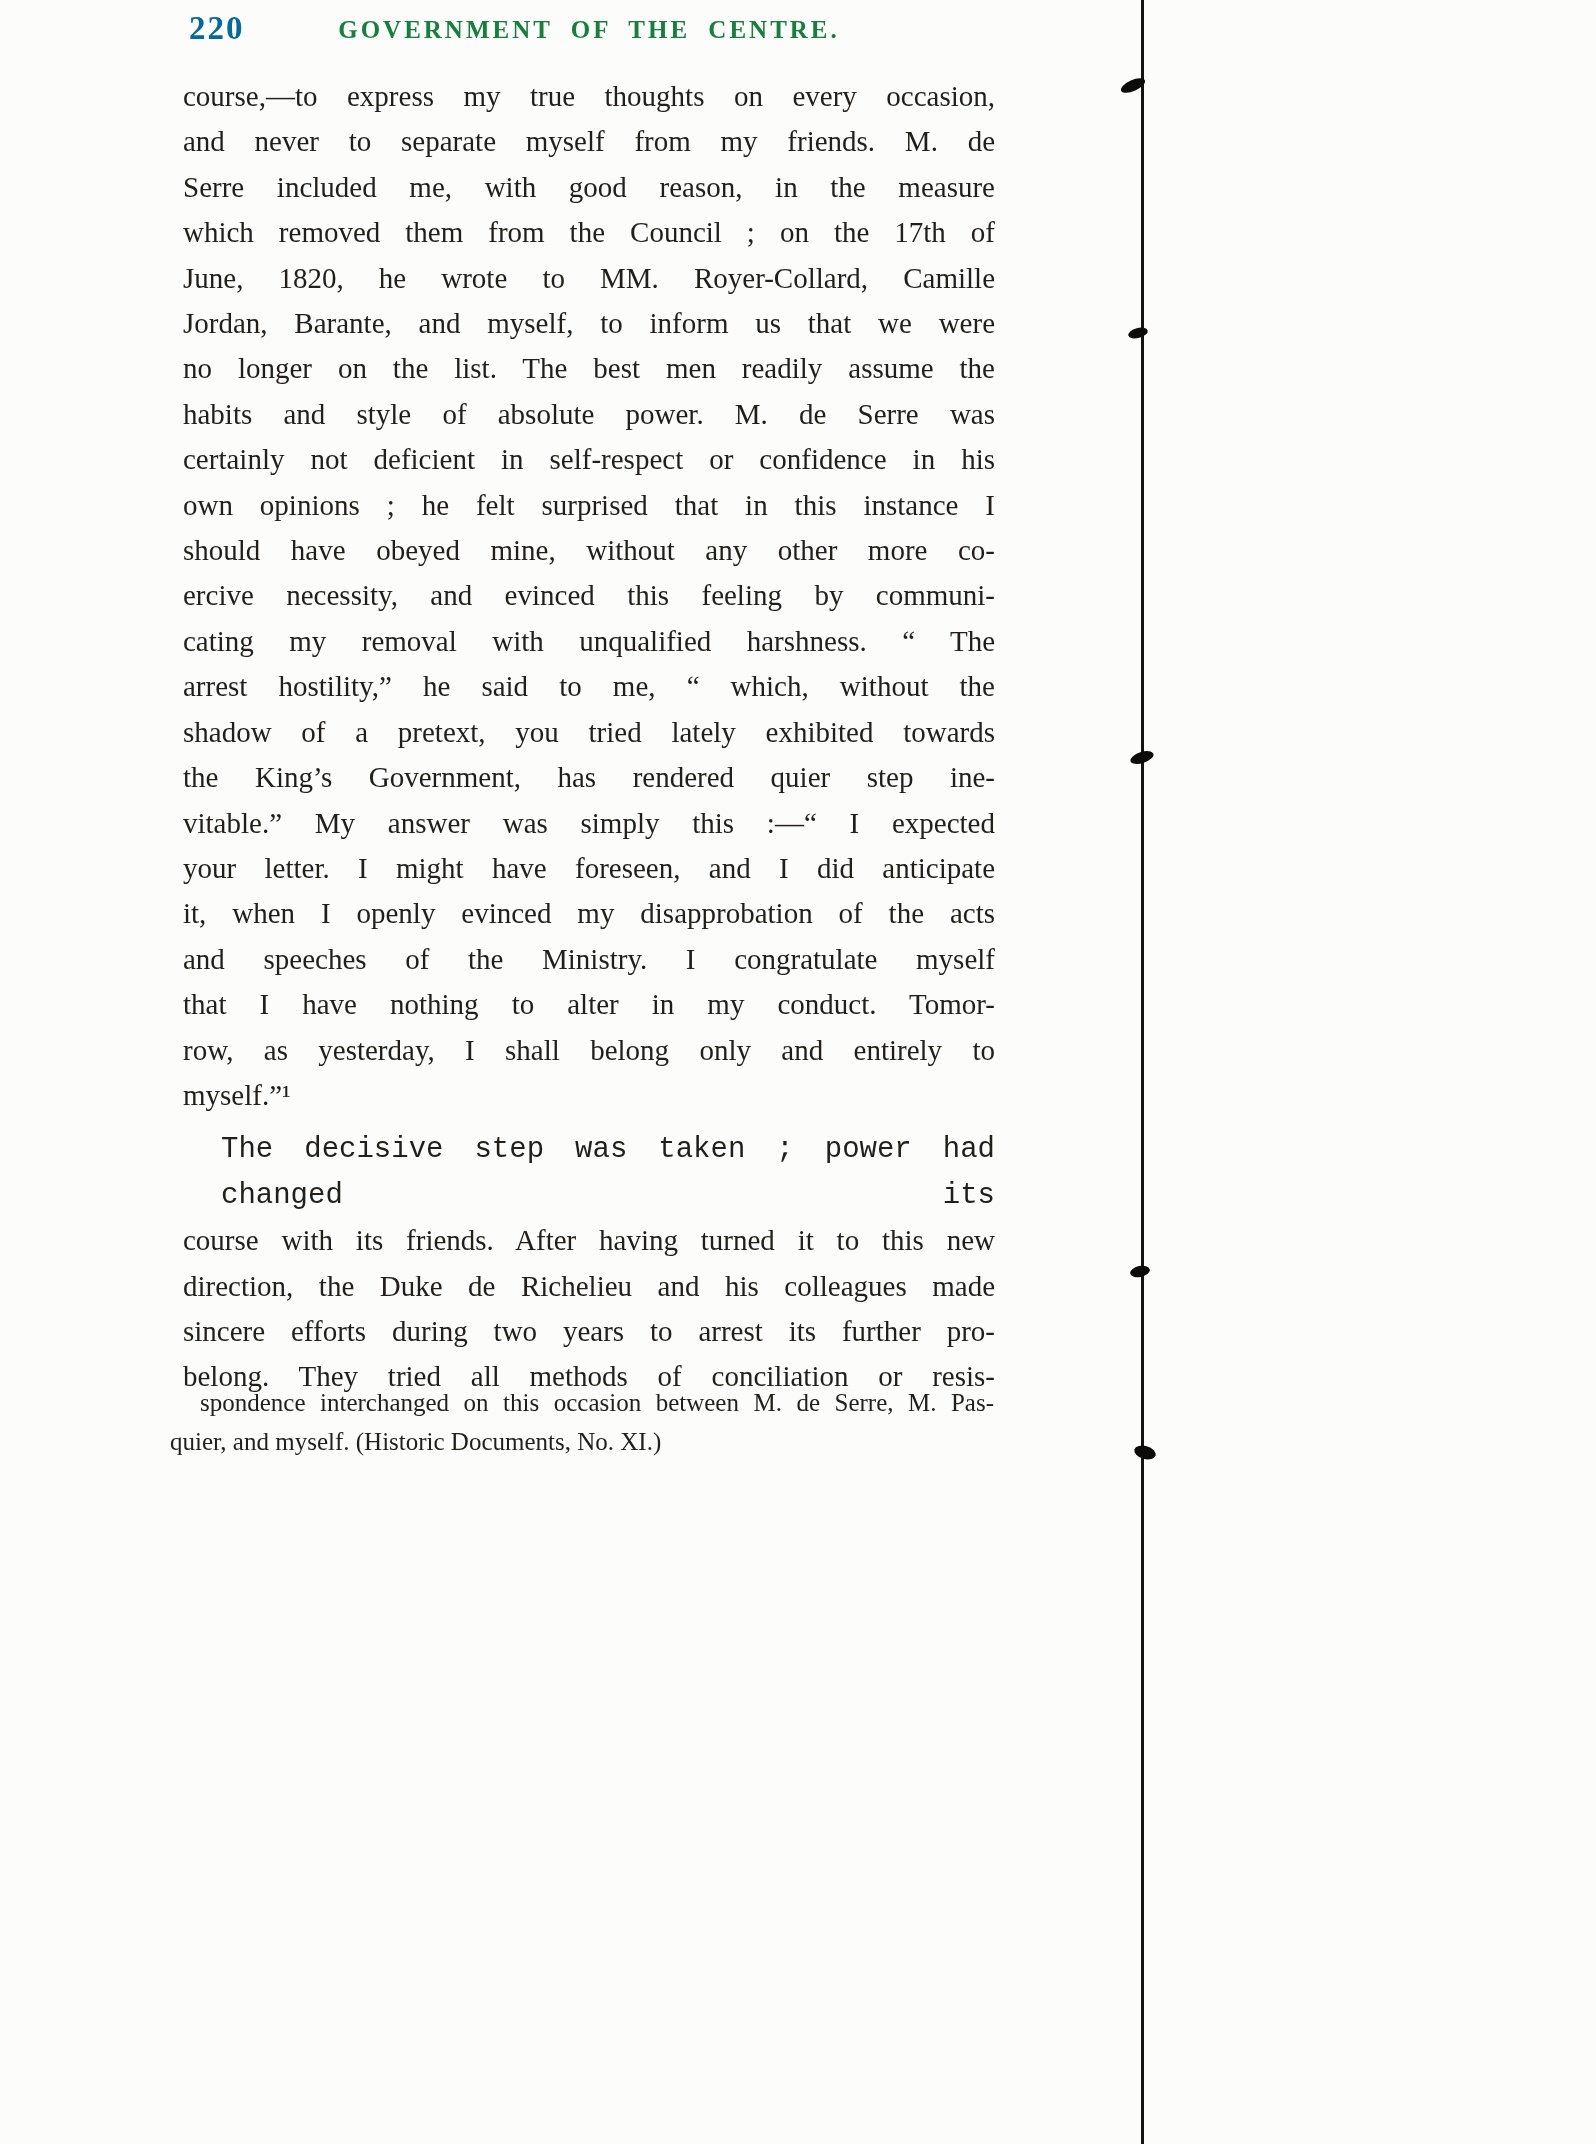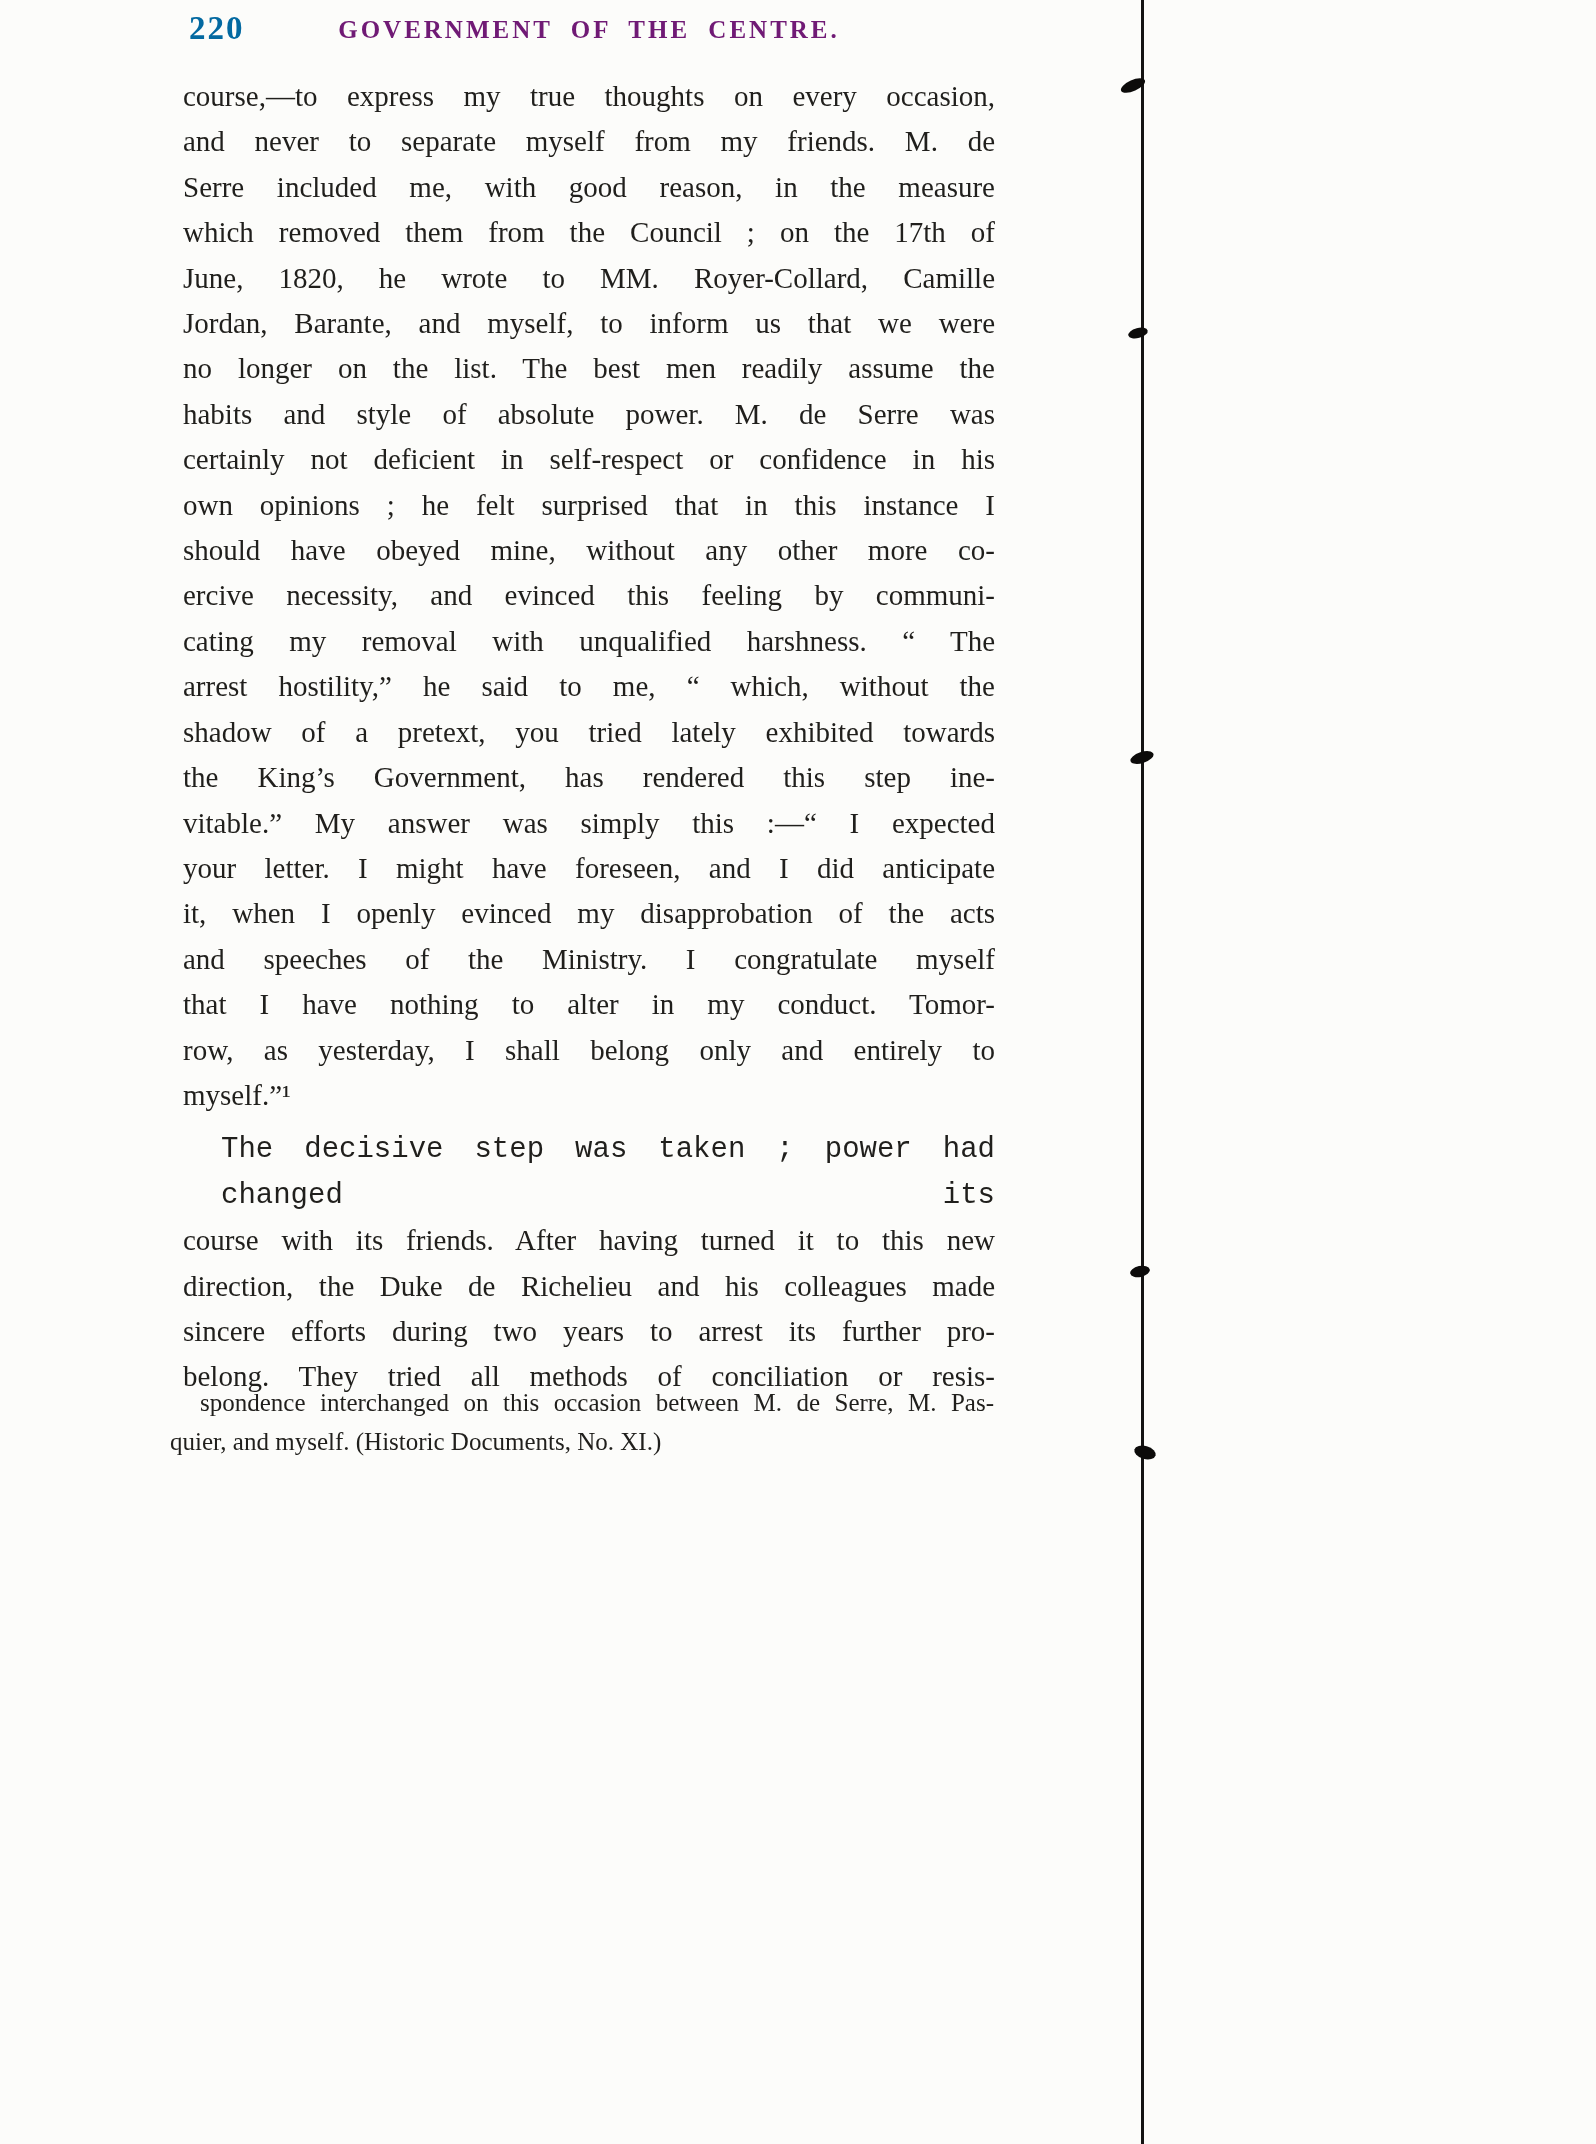--- a/index.html
+++ b/index.html
@@ -17,21 +17,21 @@
   .running-head { position:absolute; top:8px; left:183px; width:812px; height:44px; }
   .page-number {
     position:absolute; left:6px; top:2px;
     font-size:33px; font-weight:bold; letter-spacing:2px; color:#0369a1;
   }
   .head-title {
     position:absolute; left:0; right:0; top:8px;
     text-align:center;
     font-size:25px; font-weight:bold;
     letter-spacing:3px; word-spacing:9px;
-    color:#701a75;
+    color:#15803d;
   }
   
   .body-text { position:absolute; top:74px; left:183px; width:812px; }
   .tline {
     font-size:29px;
     line-height:45.4px;
     text-align:justify;
     text-align-last:justify;
     color:#201f1c;
   }
@@ -79,21 +79,21 @@
         <div class="tline">Jordan, Barante, and myself, to inform us that we were</div>
         <div class="tline">no longer on the list.  The best men readily assume the</div>
         <div class="tline">habits and style of absolute power.  M. de Serre was</div>
         <div class="tline">certainly not deficient in self-respect or confidence in his</div>
         <div class="tline">own opinions ; he felt surprised that in this instance I</div>
         <div class="tline">should have obeyed mine, without any other more co-</div>
         <div class="tline">ercive necessity, and evinced this feeling by communi-</div>
         <div class="tline">cating my removal with unqualified harshness.  “ The</div>
         <div class="tline">arrest hostility,” he said to me, “ which, without the</div>
         <div class="tline">shadow of a pretext, you tried lately exhibited towards</div>
-        <div class="tline">the King’s Government, has rendered this step ine-</div>
+        <div class="tline">the King’s Government, has rendered quier step ine-</div>
         <div class="tline">vitable.”   My answer was simply this :—“ I expected</div>
         <div class="tline">your letter.  I might have foreseen, and I did anticipate</div>
         <div class="tline">it, when I openly evinced my disapprobation of the acts</div>
         <div class="tline">and speeches of the Ministry.  I congratulate myself</div>
         <div class="tline">that I have nothing to alter in my conduct.  Tomor-</div>
         <div class="tline">row, as yesterday, I shall belong only and entirely to</div>
         <div class="tline">myself.”¹</div>
       </div>
     <div class="para para2">
         <div class="tline">The decisive step was taken ; power had changed its</div>

